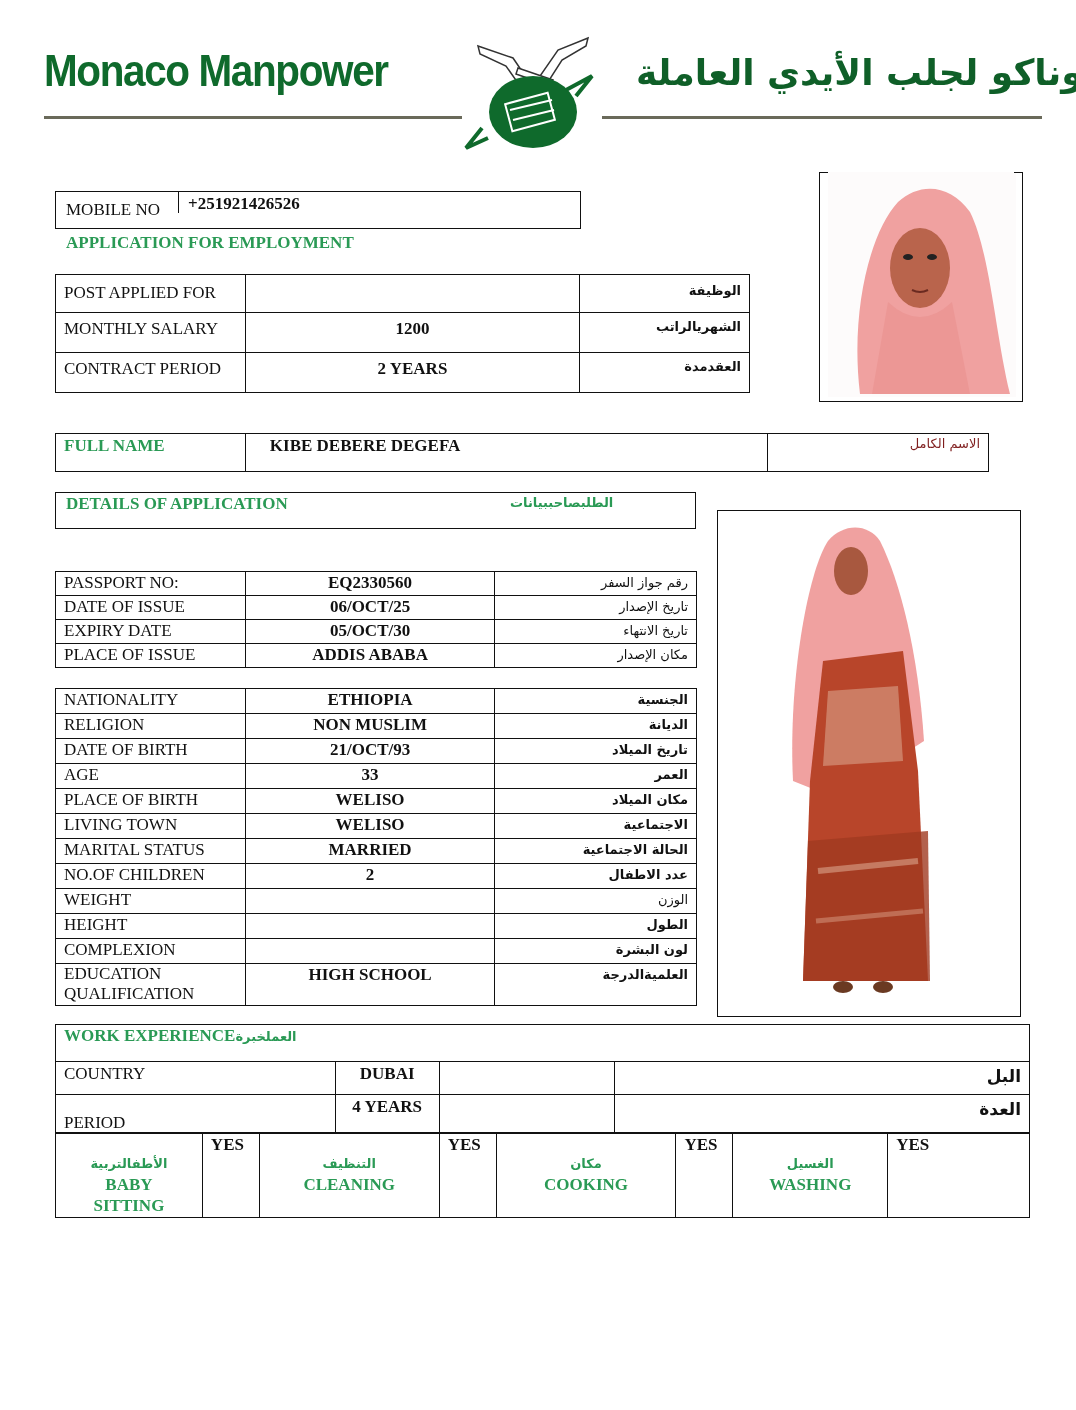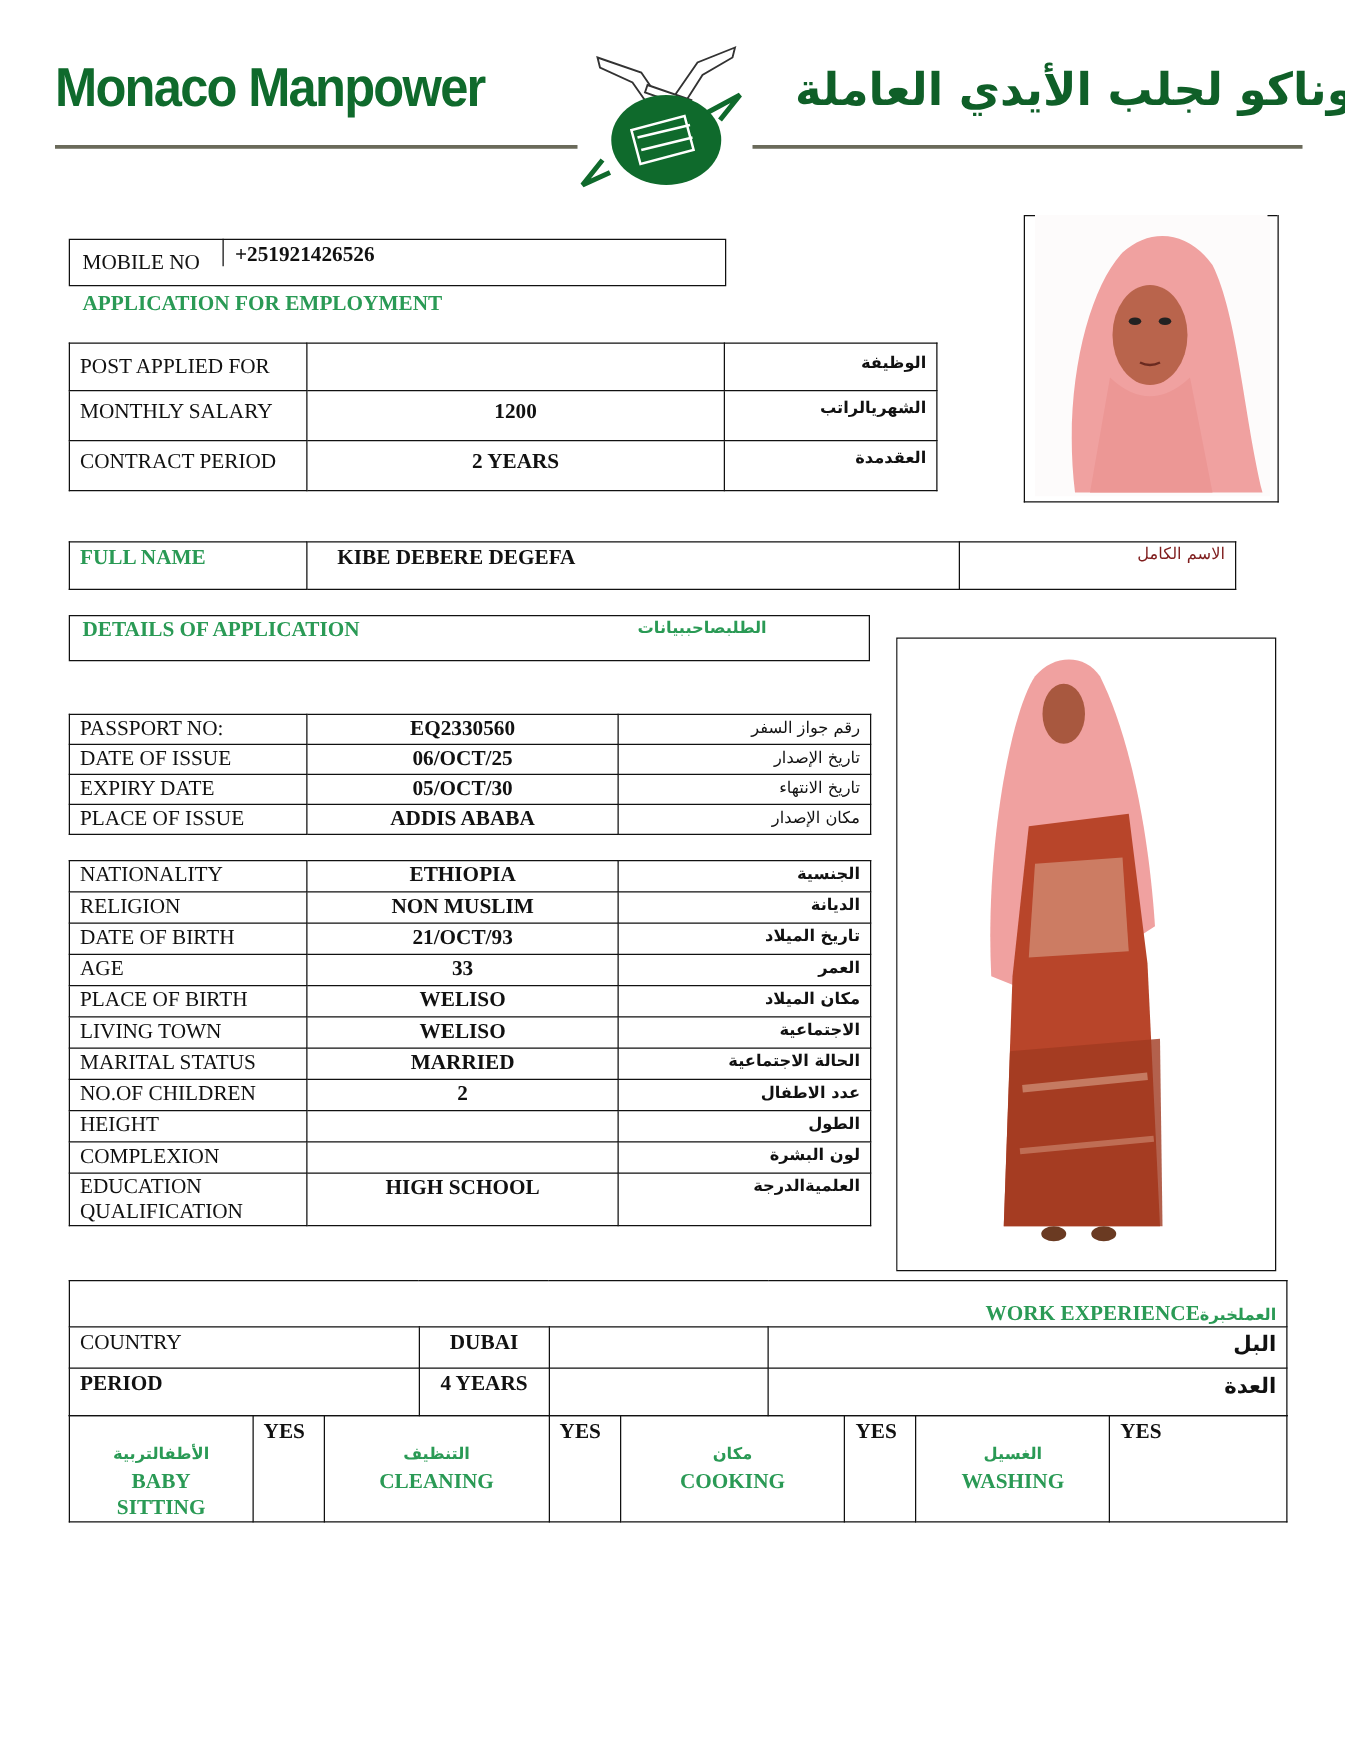--- a/index.html
+++ b/index.html
@@ -214,20 +214,25 @@
     <td>MARITAL STATUS</td>
     <td class="val">MARRIED</td>
     <td class="ar ar-b">الحالة الاجتماعية</td>
   </tr>
   <tr>
     <td>NO.OF CHILDREN</td>
     <td class="val">2</td>
     <td class="ar ar-b">عدد الاطفال</td>
   </tr>
   <tr>
+    <td>WEIGHT</td>
+    <td class="val"></td>
+    <td class="ar">الوزن</td>
+  </tr>
+  <tr>
     <td>HEIGHT</td>
     <td class="val"></td>
     <td class="ar ar-b">الطول</td>
   </tr>
   <tr>
     <td>COMPLEXION</td>
     <td class="val"></td>
     <td class="ar ar-b">لون البشرة</td>
   </tr>
   <tr>
@@ -255,32 +260,32 @@
 
 <table class="work-table">
   <colgroup>
       <col style="width:280px">
       <col style="width:104px">
       <col style="width:176px">
       <col style="width:415px">
     </colgroup>
   <tbody>
       <tr>
-    <td colspan="4" style="text-align:right;height:37px;padding-top:16px;">
+    <td colspan="4" style="text-align:left;height:37px;padding-top:1px;">
       <span class="green">WORK EXPERIENCE</span><span class="green" style="font-family:'DejaVu Sans',sans-serif;font-size:13px;">العملخبرة</span>
     </td>
   </tr>
   <tr>
     <td style="height:33px;padding-top:2px;">COUNTRY</td>
     <td style="font-weight:bold;text-align:center;padding-top:2px;">DUBAI</td>
     <td></td>
     <td class="ar ar-b" style="padding-top:4px;">البل</td>
   </tr>
   <tr>
-    <td style="height:38px;padding-top:2px;font-weight:bold;">PERIOD</td>
+    <td style="height:38px;padding-top:18px;">PERIOD</td>
     <td style="font-weight:bold;text-align:center;padding-top:2px;">4 YEARS</td>
     <td></td>
     <td class="ar ar-b" style="padding-top:4px;">العدة</td>
   </tr>
 </tbody>
   </table>
 
 <table class="skills-table">
   <colgroup>
     <col style="width:147px">

